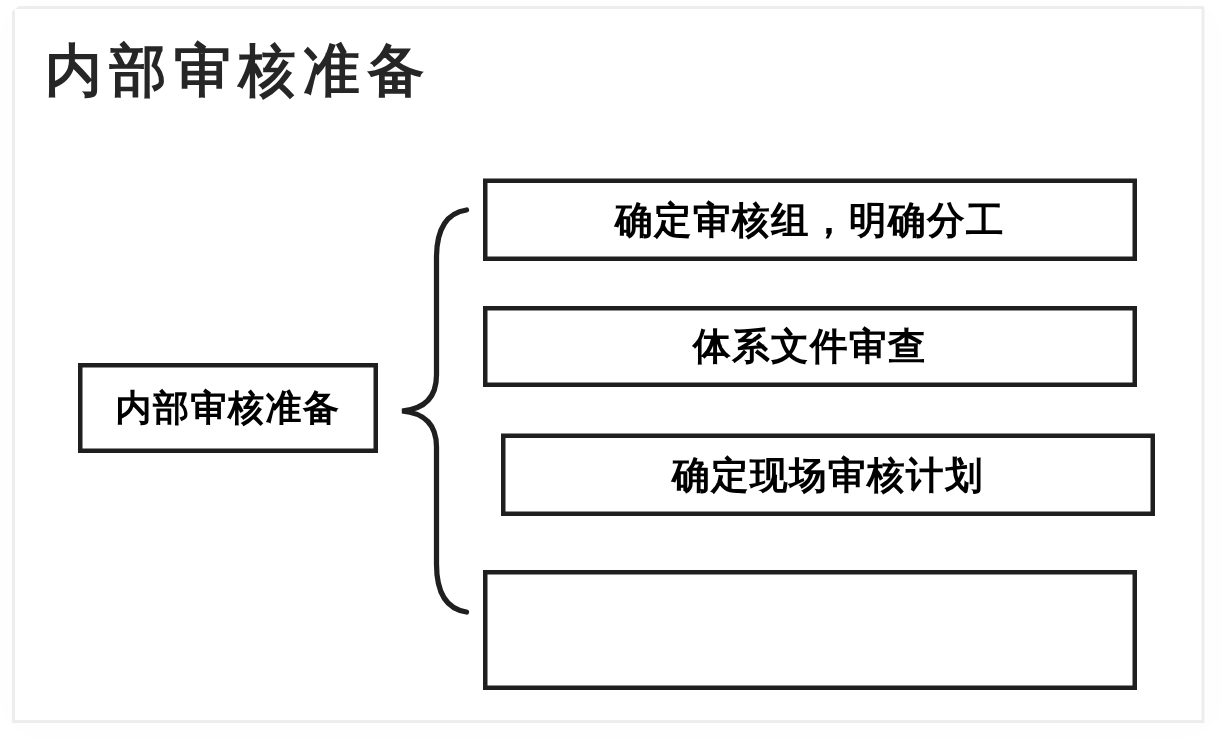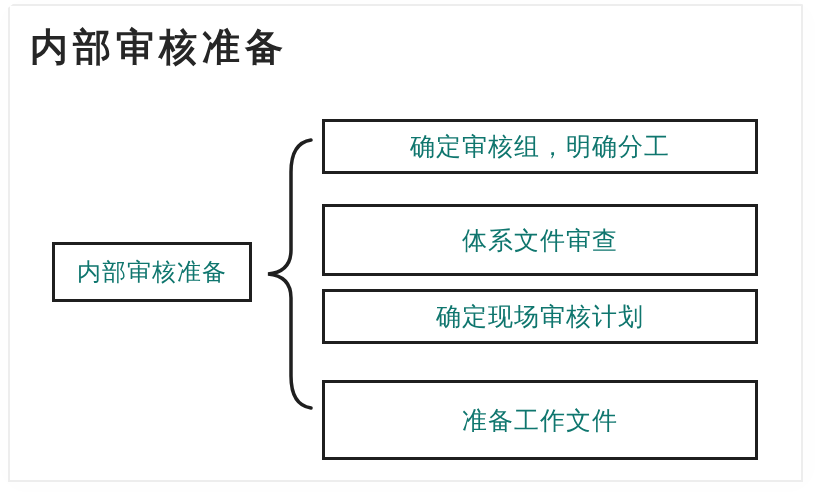--- a/index.html
+++ b/index.html
@@ -38,42 +38,42 @@
   }
   .box {
     position: absolute;
     border: 3px solid #1f1f1f;
     background: #ffffff;
     display: flex;
     flex-direction: column;
     align-items: center;
     justify-content: center;
     text-align: center;
-    font-weight: normal;
-    color: #0f766e;
+    font-weight: bold;
+    color: #000000;
     box-sizing: border-box;
     white-space: nowrap;
   }
   .root-box {
     left: 52px;
     top: 242px;
     width: 200px;
     height: 60px;
     font-size: 24px;
     letter-spacing: 1px;
   }
   .branch {
     left: 322px;
     width: 436px;
     font-size: 25px;
     letter-spacing: 1px;
   }
   .branch-1 { top: 119px; height: 55px; }
-  .branch-2 { top: 204px; height: 72px; line-height: 29px; }
-  .branch-3 { top: 289px; height: 55px; }
+  .branch-2 { top: 204px; height: 54px; line-height: 29px; }
+  .branch-3 { top: 289px; height: 55px; margin-left: 12px; }
   .branch-4 { top: 380px; height: 80px; line-height: 34px; }
   .branch span:empty { display: none; }
   .brace {
     position: absolute;
     left: 262px;
     top: 132px;
     width: 56px;
     height: 284px;
   }
 </style>
@@ -102,16 +102,15 @@
   <div class="box branch branch-2">
     <span>体系文件审查</span>
   </div>
 
   <div class="box branch branch-3">
     <span>确定现场审核计划</span>
 
   </div>
 
   <div class="box branch branch-4">
-    <span>准备工作文件</span>
   </div>
 
 </div>
 
 </body></html>

